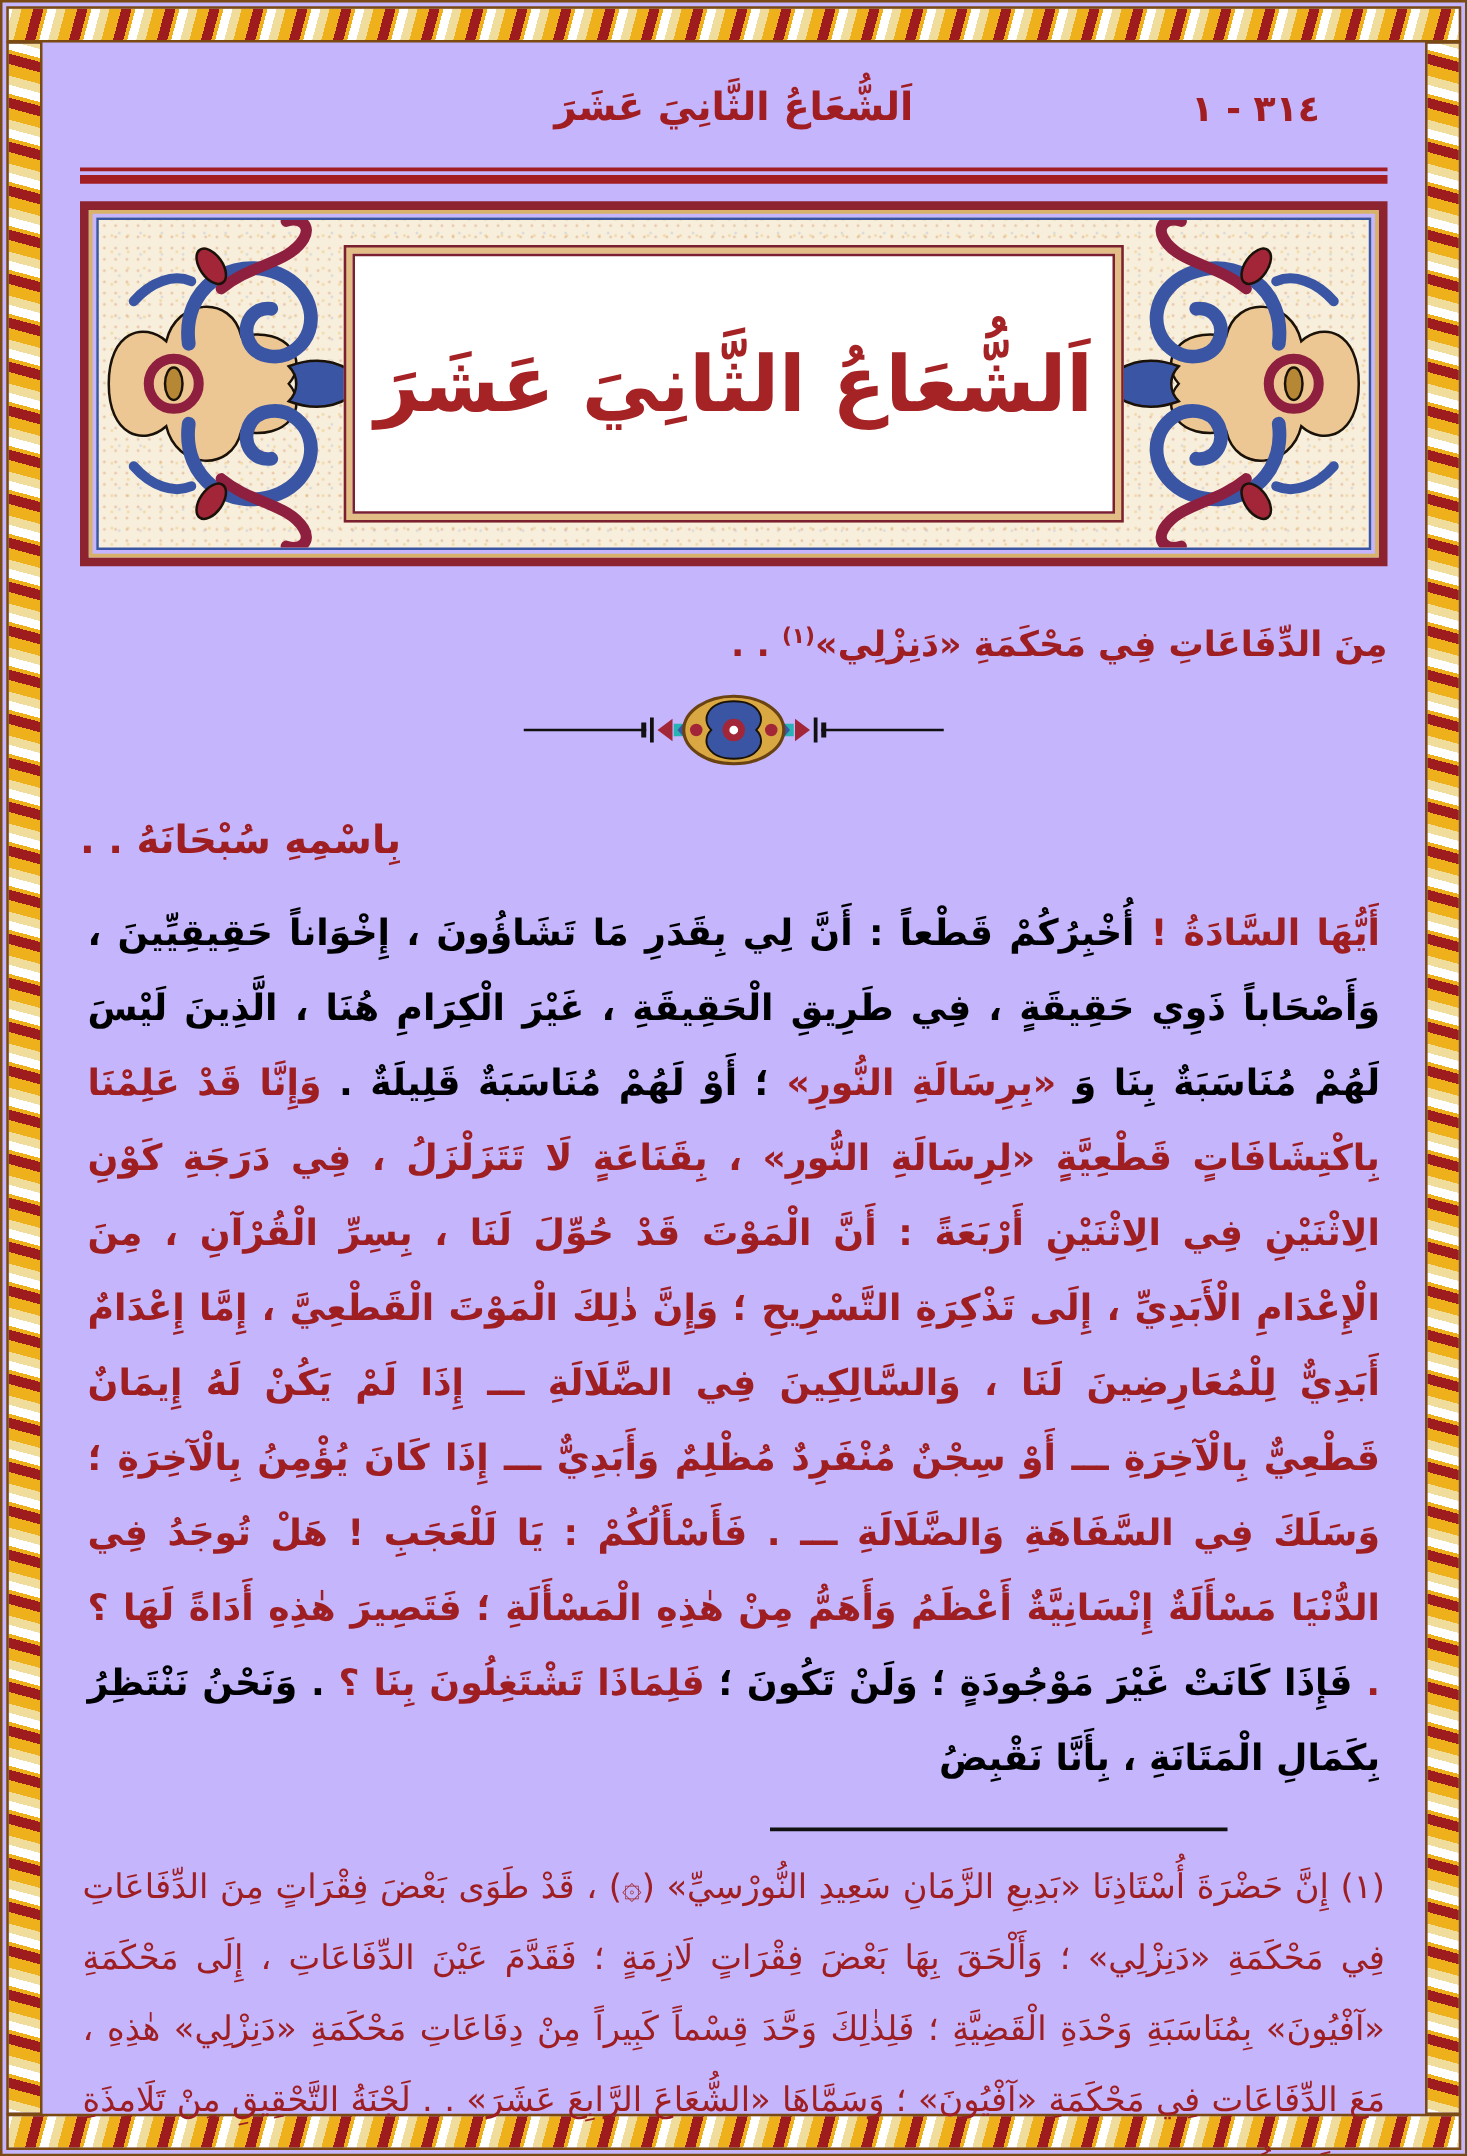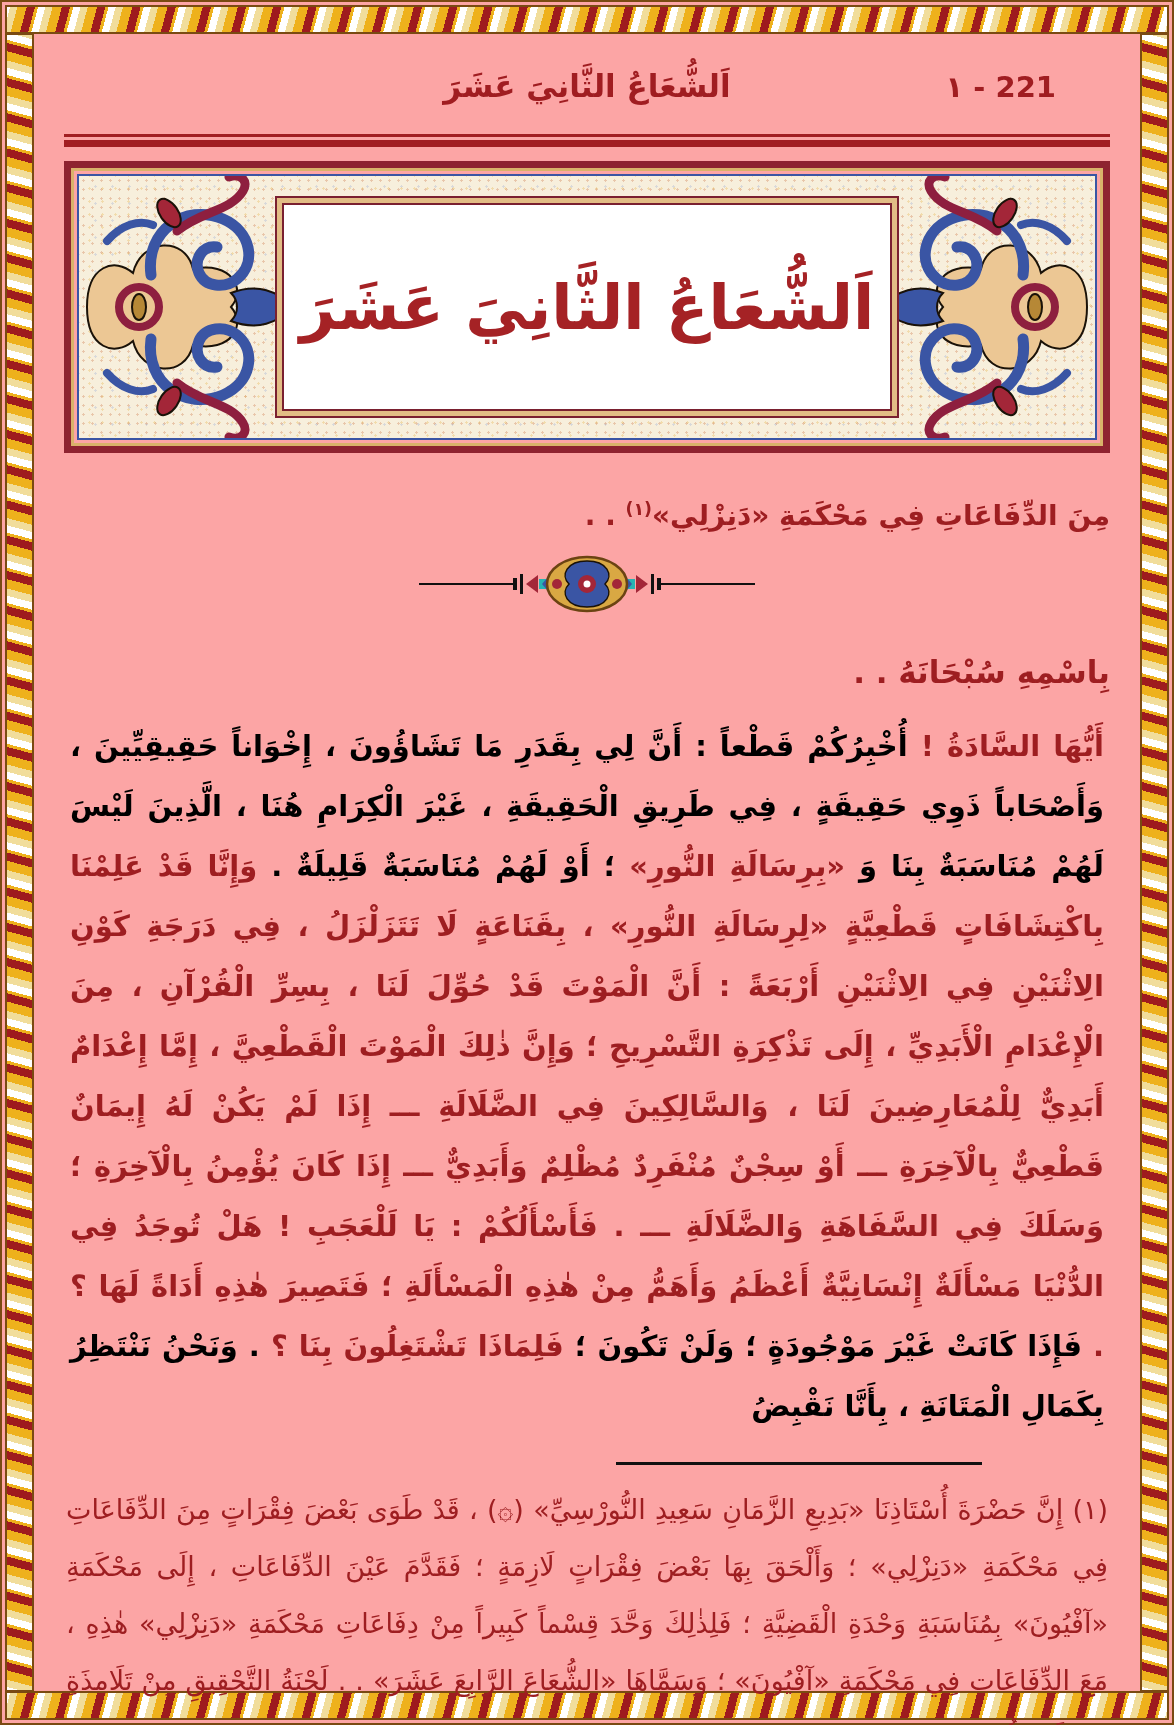--- a/index.html
+++ b/index.html
@@ -1,20 +1,20 @@
 <!DOCTYPE html>
 <html lang="ar"><head>
 <meta charset="utf-8">
 <style>
   html,body{margin:0;padding:0;background:#ffffff;}
   .page{
     position:relative;
     width:1174px;height:1725px;
     box-sizing:border-box;
-    background:#fca5a5;
+    background:#c4b5fd;
     font-family:"DejaVu Sans", sans-serif;
     overflow:hidden;
   }
   
   .frame-edge{position:absolute;inset:0;border:2px solid #7a4a12;pointer-events:none;}
   .chain{position:absolute;border:2px solid #7a4a12;box-sizing:border-box;}
   .chain-h{
     background:repeating-linear-gradient(105deg,
       #ffffff 0 3px,#f1dd9b 3px 10px,#eeb11c 10px 19px,
       #9e1b1e 19px 27px,#eeb11c 27px 30px,#ffffff 30px 34px);
@@ -56,21 +56,21 @@
   .ornament.right{right:2px;transform:translateY(-50%) scaleX(-1);}
   .panel{position:absolute;left:196px;right:196px;top:20px;bottom:20px;background:#e2bd85;border:2px solid #7a2030;padding:5px;box-sizing:border-box;}
   .panel-inner{width:100%;height:100%;background:#ffffff;border:2px solid #7a2030;box-sizing:border-box;
     display:flex;align-items:center;justify-content:center;}
   .banner-title{font-size:62px;font-weight:bold;color:#a52225;direction:rtl;white-space:nowrap;}
 
   
   .subtitle{margin-top:46px;font-size:28px;font-weight:bold;color:#9e1e21;direction:rtl;}
   .subtitle sup{font-size:0.62em;}
   .divider{margin:22px auto 0;width:340px;height:60px;display:block;}
-  .basmala{margin-top:40px;text-align:right;font-size:31px;font-weight:bold;color:#9e1e21;direction:rtl;}
+  .basmala{margin-top:40px;text-align:left;font-size:31px;font-weight:bold;color:#9e1e21;direction:rtl;}
 
   
   .body-text{
     margin:26px 6px 0;
     direction:rtl;text-align:justify;
     font-size:29px;font-weight:bold;line-height:60px;color:#000000;
   }
   .seg-red{color:#9e1e21;}
   .seg-black{color:#000000;}
 
@@ -90,21 +90,21 @@
   <div class="frame-edge"></div>
   <div class="chain chain-h chain-top"></div>
   <div class="chain chain-h chain-bottom"></div>
   <div class="chain chain-v chain-left"></div>
   <div class="chain chain-v chain-right"></div>
 
   <div class="content">
 
     <div class="header">
       <span class="header-title">اَلشُّعَاعُ الثَّانِيَ عَشَرَ</span>
-      <span class="page-number">221 - ١</span>
+      <span class="page-number">٣١٤ - ١</span>
     </div>
     <div class="double-rule"></div>
 
     <div class="banner">
       <div class="banner-in1">
         <div class="banner-in2">
 
           <svg class="ornament left" viewBox="0 0 218 272">
             <g stroke="#1a1208" stroke-width="2">
               <path d="M6,136 C6,94 34,86 52,102 C60,68 104,64 112,98 C150,90 166,118 150,136 C166,154 150,182 112,174 C104,208 60,204 52,170 C34,186 6,178 6,136 Z" fill="#ecc794"></path>

